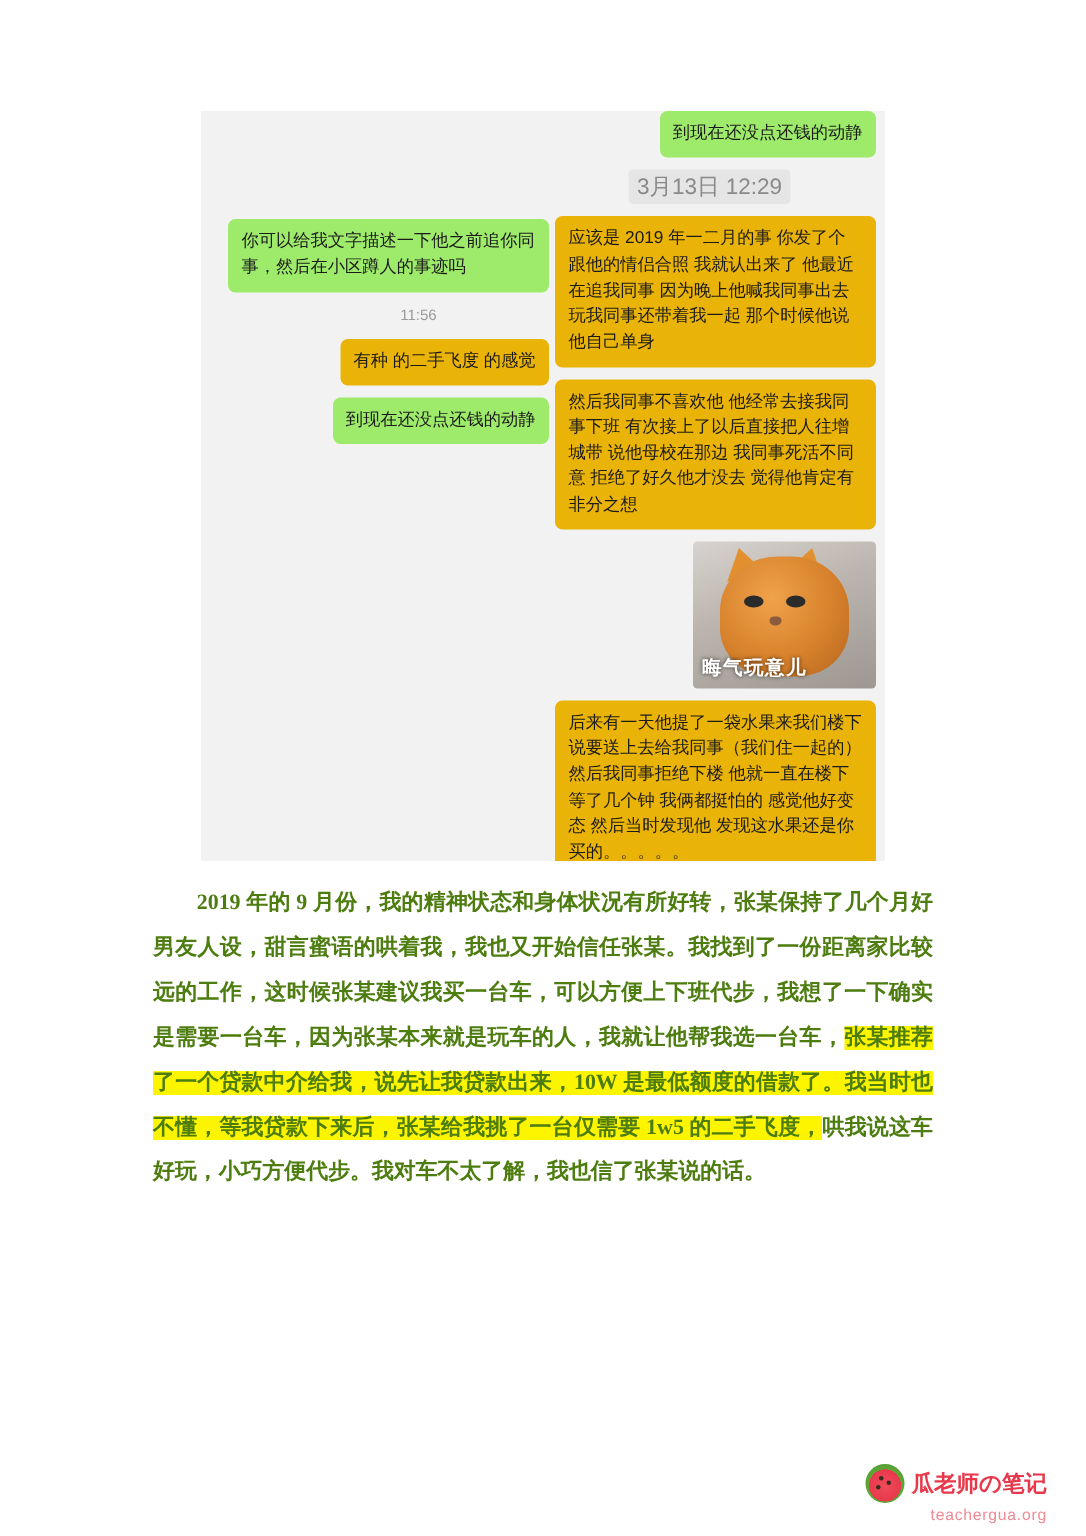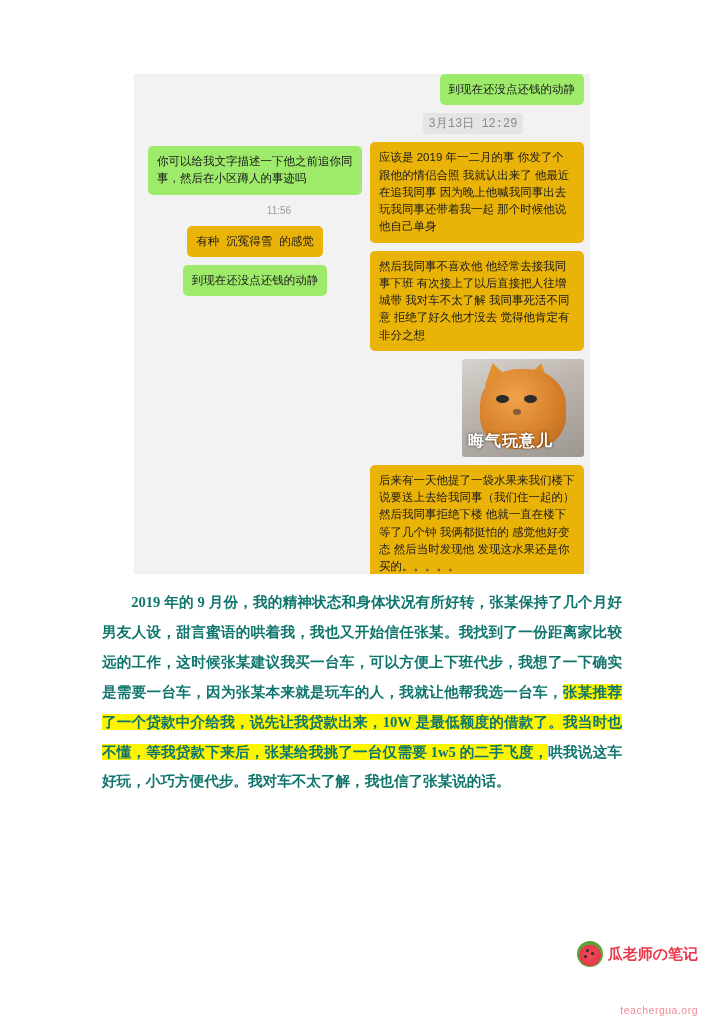--- a/index.html
+++ b/index.html
@@ -29,21 +29,21 @@
     height: 500px;
     background: #f2f2f2;
     overflow: hidden;
   }
   .row {
     display: flex;
     width: 100%;
     margin-bottom: 8px;
   }
   .row.right { justify-content: flex-end; }
-  .row.left { justify-content: center; font-family: Liberation Mono, monospace; }
+  .row.left { justify-content: flex-end; }
   .row.center { justify-content: center; }
 
   .bubble {
     max-width: 215px;
     border-radius: 5px;
     padding: 7px 9px;
     font-size: 11.5px;
     line-height: 1.5;
     color: #1a1a1a;
     word-break: break-all;
@@ -57,26 +57,25 @@
     background: #eab308;
   }
   .timestamp {
     font-size: 10px;
     color: #9a9a9a;
     padding: 2px 6px;
     text-align: center;
     margin-left: 48px;
   }
   .ts-pill {
-    font-size: 12px;
+    font-size: 15px;
     color: #8a8a8a;
     background: rgba(0,0,0,0.05);
     border-radius: 3px;
     padding: 2px 6px;
-    font-family: Liberation Mono, monospace;
   }
   
   .cols {
     position: absolute;
     left: 0; top: 0;
     width: 456px;
     height: 500px;
   }
   .col-left {
     position: absolute;
@@ -136,54 +135,53 @@
   .cat-eye-r { left: 62px; }
   .cat-nose {
     position: absolute; left: 51px; top: 50px;
     width: 8px; height: 6px;
     background: #8c5a3c;
     border-radius: 50% 50% 60% 60%;
   }
   .cat-caption {
     position: absolute;
     left: 6px; bottom: 5px;
-    font-size: 16px;
+    font-size: 13px;
     color: #ffffff;
     font-weight: bold;
     text-shadow: 0 0 3px rgba(0,0,0,.7);
     letter-spacing: 1px;
   }
 
   
   .body-text {
     position: absolute;
     left: 102px;
     top: 588px;
     width: 520px;
     font-family: "Liberation Serif", serif;
     font-size: 14.6px;
     line-height: 2.05;
-    color: #0f766e;
+    color: #4d7c0f;
     text-align: justify;
     font-weight: bold;
     text-indent: 2em;
   }
   .hl {
     background: #fdf500;
   }
 
   
   .watermark {
     position: absolute;
     right: 14px;
     bottom: 8px;
     display: flex;
     flex-direction: column;
     align-items: flex-end;
-    gap: 23px;
   }
   .wm-row { display: flex; align-items: center; }
   .melon {
     width: 26px; height: 26px;
     border-radius: 50%;
     background: radial-gradient(circle at 50% 55%, #ef4b5b 0%, #e8394c 55%, #5ca736 56%, #4e9130 100%);
     position: relative;
     margin-right: 5px;
   }
   .melon:after {
@@ -199,21 +197,21 @@
     font-family: "Liberation Serif", serif;
     font-size: 15px;
     color: #e8394c;
     font-weight: bold;
   }
   .wm-sub {
     font-family: "Liberation Sans", sans-serif;
     font-size: 10.5px;
     color: #f08a95;
     letter-spacing: .5px;
-    margin-top: 14px;
+    margin-top: 2px;
     text-align: center;
   }
 </style>
 </head>
 <body>
 
 <div class="page">
 
   <div class="chat-shot">
     <div class="cols">
@@ -222,21 +220,21 @@
         <div class="row right">
           <div class="bubble out">到现在还没点还钱的动静</div>
         </div>
         <div class="row center">
           <div class="ts-pill">3月13日 12:29</div>
         </div>
         <div class="row right">
           <div class="bubble in">应该是 2019 年一二月的事 你发了个跟他的情侣合照 我就认出来了 他最近在追我同事 因为晚上他喊我同事出去玩我同事还带着我一起 那个时候他说他自己单身</div>
         </div>
         <div class="row right">
-          <div class="bubble in">然后我同事不喜欢他 他经常去接我同事下班 有次接上了以后直接把人往增城带 我对车不太了解 我同事死活不同意 拒绝了好久他才没去 觉得他肯定有非分之想</div>
+          <div class="bubble in">然后我同事不喜欢他 他经常去接我同事下班 有次接上了以后直接把人往增城带 说他母校在那边 我同事死活不同意 拒绝了好久他才没去 觉得他肯定有非分之想</div>
         </div>
         <div class="row right">
           <div class="cat-img">
             <div class="cat-ear-l"></div>
             <div class="cat-ear-r"></div>
             <div class="cat-body"></div>
             <div class="cat-eye-l"></div>
             <div class="cat-eye-r"></div>
             <div class="cat-nose"></div>
             <div class="cat-caption">晦气玩意儿</div>
@@ -249,21 +247,21 @@
 
       <div class="col-left">
         <div style="height:72px"></div>
         <div class="row left">
           <div class="bubble out">你可以给我文字描述一下他之前追你同事，然后在小区蹲人的事迹吗</div>
         </div>
         <div class="row center">
           <div class="timestamp">11:56</div>
         </div>
         <div class="row left">
-          <div class="bubble in">有种 沉冤得雪 的感觉</div>
+          <div class="bubble in">有种 的二手飞度 的感觉</div>
         </div>
         <div class="row left">
           <div class="bubble out">到现在还没点还钱的动静</div>
         </div>
       </div>
 
     </div>
   </div>
 
   <div class="body-text"><span>2019 年的 9 月份，我的精神状态和身体状况有所好转，张某保持了几个月好男友人设，甜言蜜语的哄着我，我也又开始信任张某。我找到了一份距离家比较远的工作，这时候张某建议我买一台车，可以方便上下班代步，我想了一下确实是需要一台车，因为张某本来就是玩车的人，我就让他帮我选一台车，</span><span class="hl">张某推荐了一个贷款中介给我，说先让我贷款出来，10W 是最低额度的借款了。我当时也不懂，等我贷款下来后，张某给我挑了一台仅需要 1w5 的二手飞度，</span><span>哄我说这车好玩，小巧方便代步。我对车不太了解，我也信了张某说的话。</span></div>

